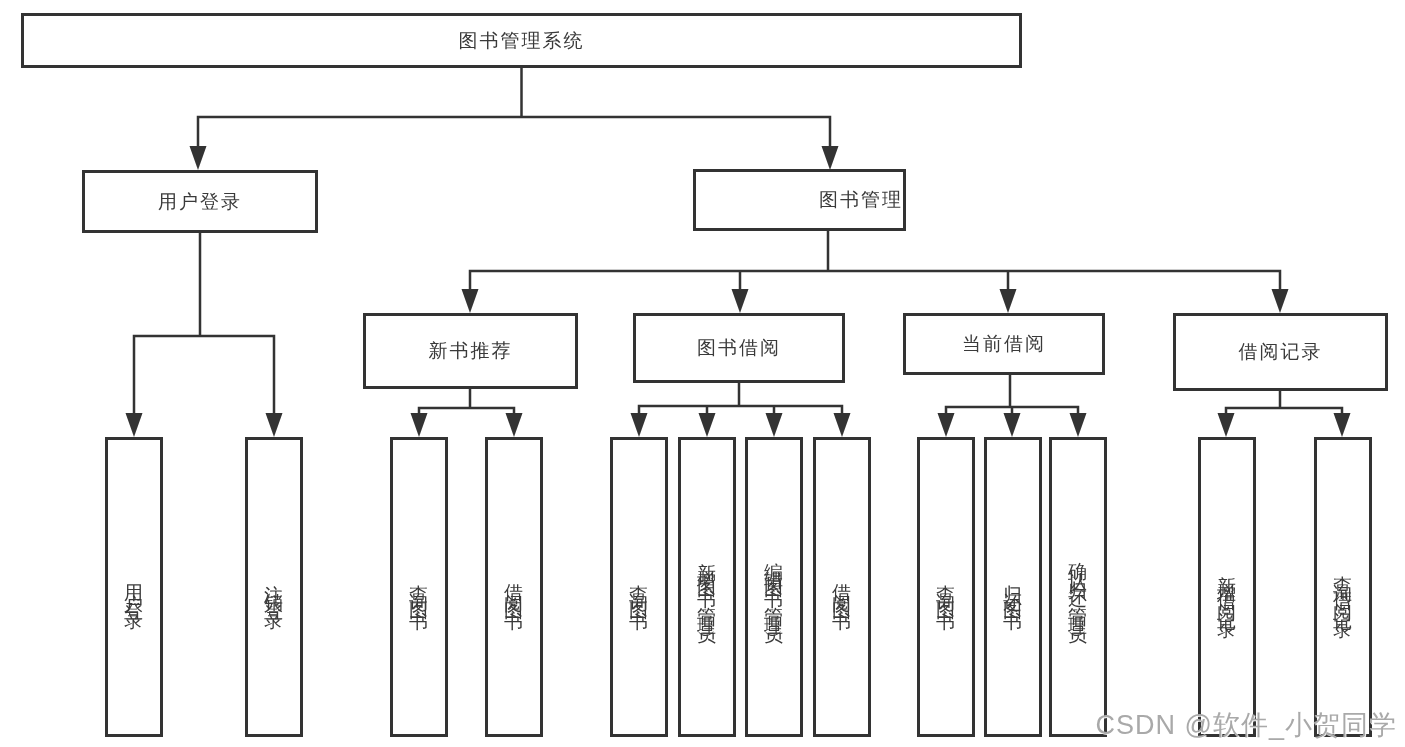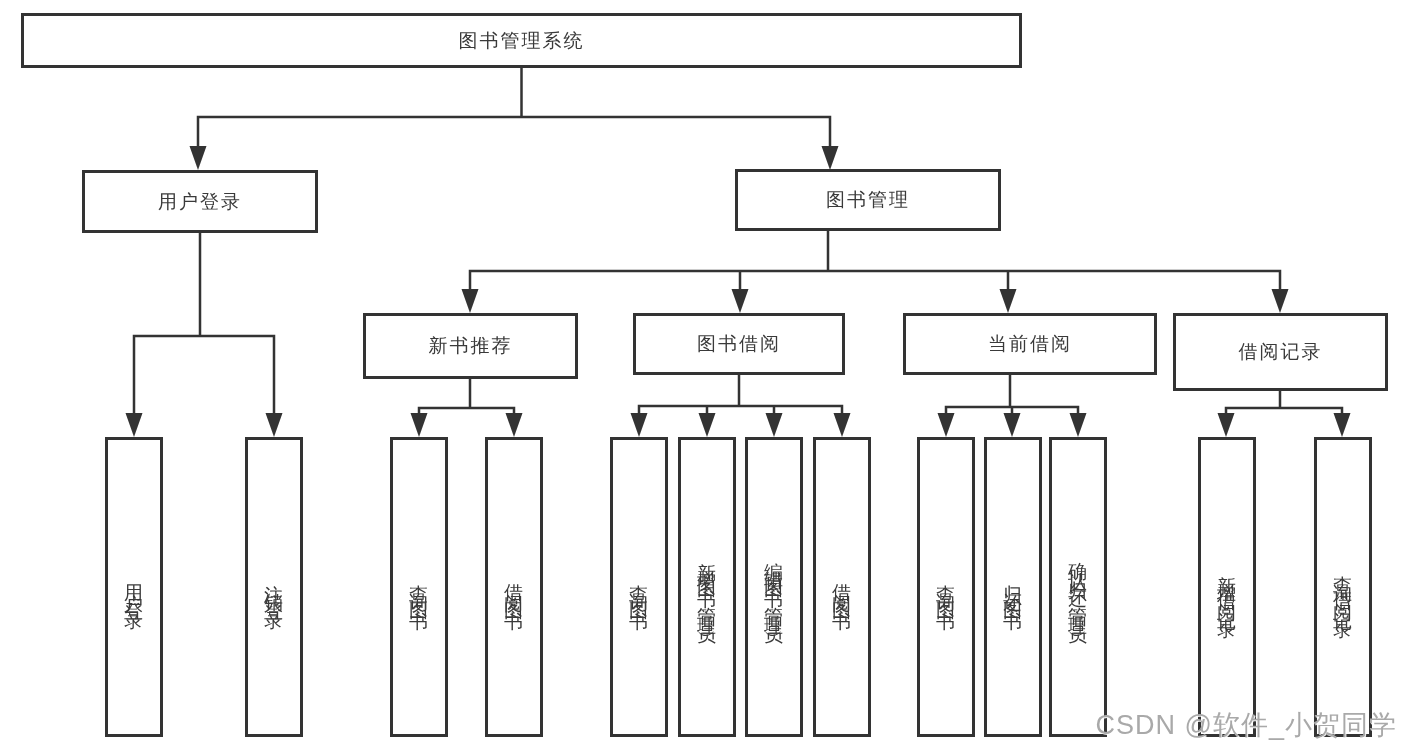--- a/index.html
+++ b/index.html
@@ -120,31 +120,31 @@
     <polygon class="arrow" points="1333.5,413 1350.5,413 1342,437"></polygon>
   </svg>
 
   <div class="hbox" style="left:21px; top:13px; width:1001px; height:55px;font-family:Liberation Mono, monospace;">
     <span>图书管理系统</span>
   </div>
 
   <div class="hbox" style="left:82px; top:170px; width:236px; height:63px;">
     <span>用户登录</span>
   </div>
-  <div class="hbox" style="left:735px; top:169px; width:266px; height:62px;">
+  <div class="hbox" style="left:693px; top:169px; width:213px; height:62px;justify-content:flex-end;">
     <span>图书管理</span>
   </div>
 
-  <div class="hbox" style="left:363px; top:313px; width:215px; height:66px;">
+  <div class="hbox" style="left:363px; top:313px; width:215px; height:76px;">
     <span>新书推荐</span>
   </div>
-  <div class="hbox" style="left:633px; top:313px; width:212px; height:62px;">
+  <div class="hbox" style="left:633px; top:313px; width:212px; height:70px;">
     <span>图书借阅</span>
   </div>
-  <div class="hbox" style="left:903px; top:313px; width:254px; height:62px;">
+  <div class="hbox" style="left:903px; top:313px; width:202px; height:62px;">
     <span>当前借阅</span>
   </div>
   <div class="hbox" style="left:1173px; top:313px; width:215px; height:78px;">
     <span>借阅记录</span>
   </div>
 
   <div class="vbox" style="left:105px;">
     <span class="vtext">用户登录</span>
   </div>
   <div class="vbox" style="left:245px;">

